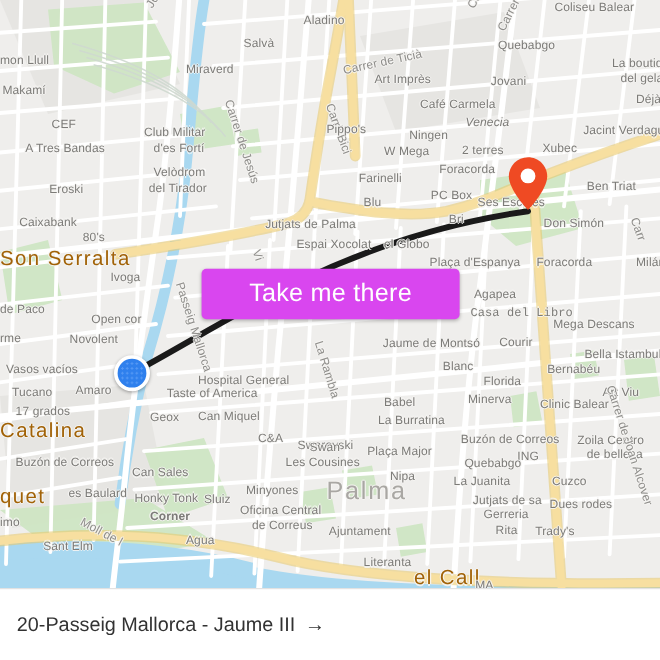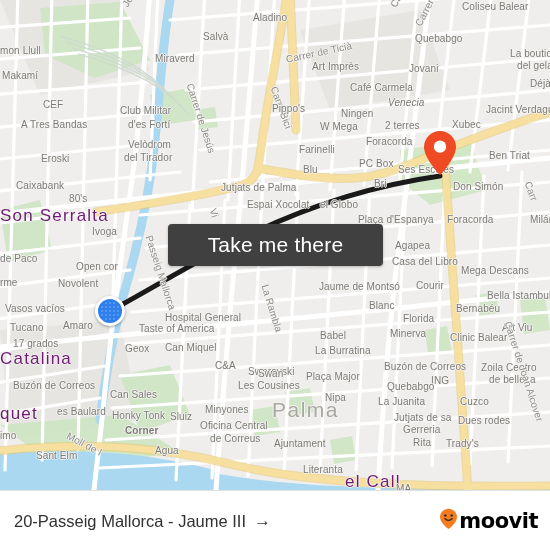--- a/index.html
+++ b/index.html
@@ -40,21 +40,21 @@
     white-space: nowrap;
     letter-spacing: 0.1px;
     text-shadow:
       1px 0 0 rgba(245,244,242,.9), -1px 0 0 rgba(245,244,242,.9),
       0 1px 0 rgba(245,244,242,.9), 0 -1px 0 rgba(245,244,242,.9);
     pointer-events: none;
   }
   .maplabel.poi { color: #7c7b78; }
   .maplabel.street { color: #8e8d8a; }
   .maplabel.area {
-    color: #701a75;
+    color: #a16207;
     font-size: 17px;
     letter-spacing: 1.2px;
   }
   .maplabel.city {
     color: #a9a7a3;
     font-size: 21px;
     letter-spacing: 1.5px;
   }
   
   #start-marker {
@@ -78,21 +78,21 @@
     position: absolute;
     width: 34px; height: 46px;
   }
   
   #take-me-there {
     position: absolute;
     left: 168px;
     top: 224px;
     width: 215px;
     height: 42px;
-    background: #404040;
+    background: #d946ef;
     border: none;
     border-radius: 4px;
     color: #ffffff;
     font-family: "Liberation Sans", sans-serif;
     font-size: 21px;
     letter-spacing: .2px;
     cursor: pointer;
     box-shadow: 0 1px 3px rgba(0,0,0,.25);
   }
   
@@ -337,21 +337,21 @@
         <div class="maplabel poi" style="left: 247px; top: 199px;">Espai Xocolat</div>
         <div class="maplabel poi" style="left: 320px; top: 199px;">el Globo</div>
         <div class="maplabel poi" style="left: 358px; top: 214px;">Plaça d'Espanya</div>
         <div class="maplabel poi" style="left: 447px; top: 214px;">Foracorda</div>
         <div class="maplabel poi" style="left: 530px; top: 214px;">Milán</div>
         <div class="maplabel street" style="left: 154px; top: 234px; transform: rotate(72deg); transform-origin: left top;">Passeig Mallorca</div>
         <div class="maplabel poi" style="left: 395px; top: 240px;">Agapea</div>
         <div class="maplabel poi" style="left: 0px; top: 253px;">de Paco</div>
         <div class="maplabel poi" style="left: 76px; top: 261px;">Open cor</div>
         <div class="maplabel poi" style="left: 58px; top: 278px;">Novolent</div>
-        <div class="maplabel poi" style="left: 392px; top: 256px;">Casa del Libro</div>
+        <div class="maplabel poi" style="left: 392px; top: 256px; font-family: Liberation Mono, monospace;">Casa del Libro</div>
         <div class="maplabel poi" style="left: 461px; top: 265px;">Mega Descans</div>
         <div class="maplabel poi" style="left: 319px; top: 281px;">Jaume de Montsó</div>
         <div class="maplabel poi" style="left: 416px; top: 280px;">Courir</div>
         <div class="maplabel poi" style="left: 5px; top: 303px;">Vasos vacíos</div>
         <div class="maplabel street" style="left: 270px; top: 283px; transform: rotate(73deg); transform-origin: left top;">La Rambla</div>
         <div class="maplabel poi" style="left: 165px; top: 312px;">Hospital General</div>
         <div class="maplabel poi" style="left: 487px; top: 290px;">Bella Istambul</div>
         <div class="maplabel poi" style="left: 369px; top: 300px;">Blanc</div>
         <div class="maplabel poi" style="left: 456px; top: 303px;">Bernabéu</div>
         <div class="maplabel poi" style="left: 10px; top: 322px;">Tucano</div>
@@ -423,26 +423,15 @@
 
     <button id="take-me-there">Take me there</button>
 
   </div>
 
   <div id="footer">
     <div id="route-title">
       <span>20-Passeig Mallorca - Jaume III</span>
       <span class="arrow">→</span>
     </div>
-    <div id="moovit-logo">
-      <span>
-        <svg viewBox="0 0 24 28" width="19" height="22">
-          <path d="M12 1 C6 1 1.2 5.7 1.2 11.6 C1.2 19.4 12 27 12 27 C12 27 22.8 19.4 22.8 11.6 C22.8 5.7 18 1 12 1 Z" fill="#f57d20"></path>
-          <circle cx="8" cy="9.5" r="1.5" fill="#2b2b2b"></circle>
-          <circle cx="16" cy="9.5" r="1.5" fill="#2b2b2b"></circle>
-          <path d="M7.5 13.5 C9.5 16.5 14.5 16.5 16.5 13.5" stroke="#2b2b2b" stroke-width="1.7" fill="none" stroke-linecap="round"></path>
-        </svg>
-      </span>
-      <span class="logo-text">moovit</span>
-    </div>
   </div>
 
 </div>
 
 </body></html>

